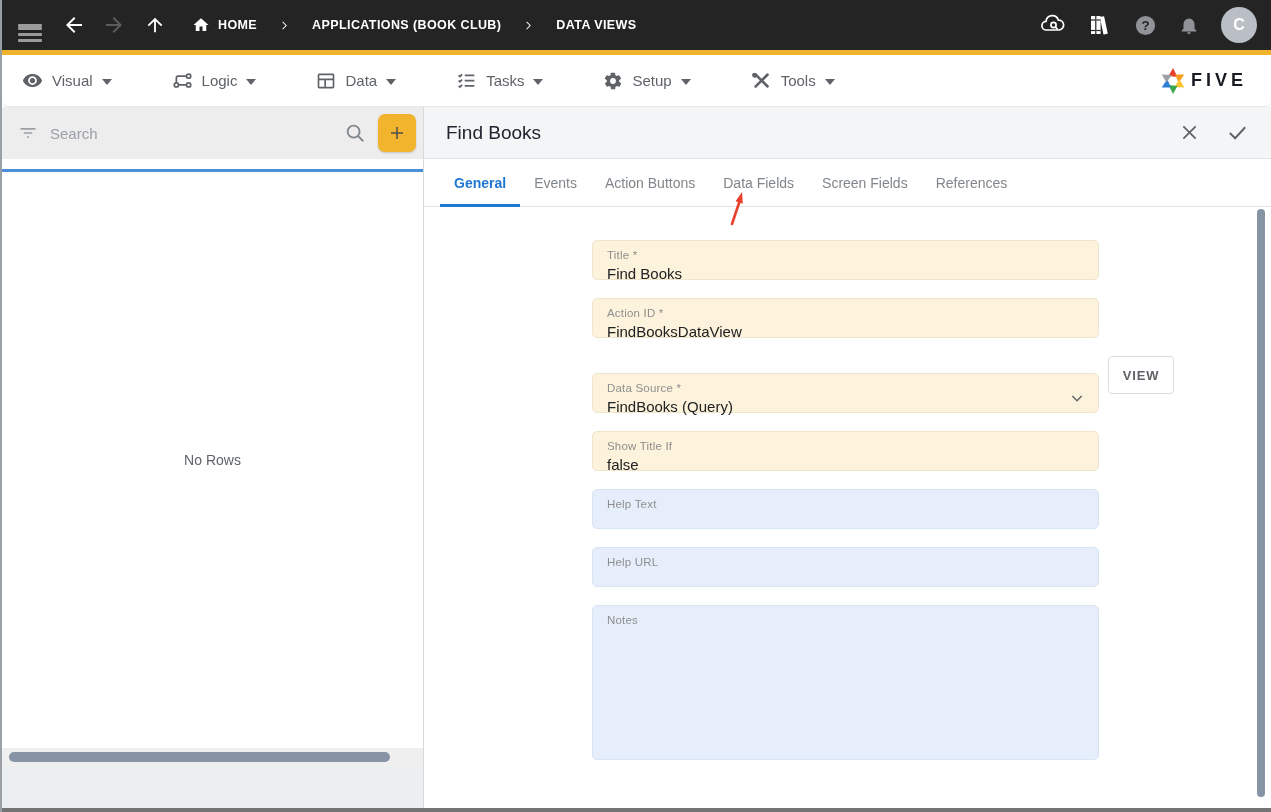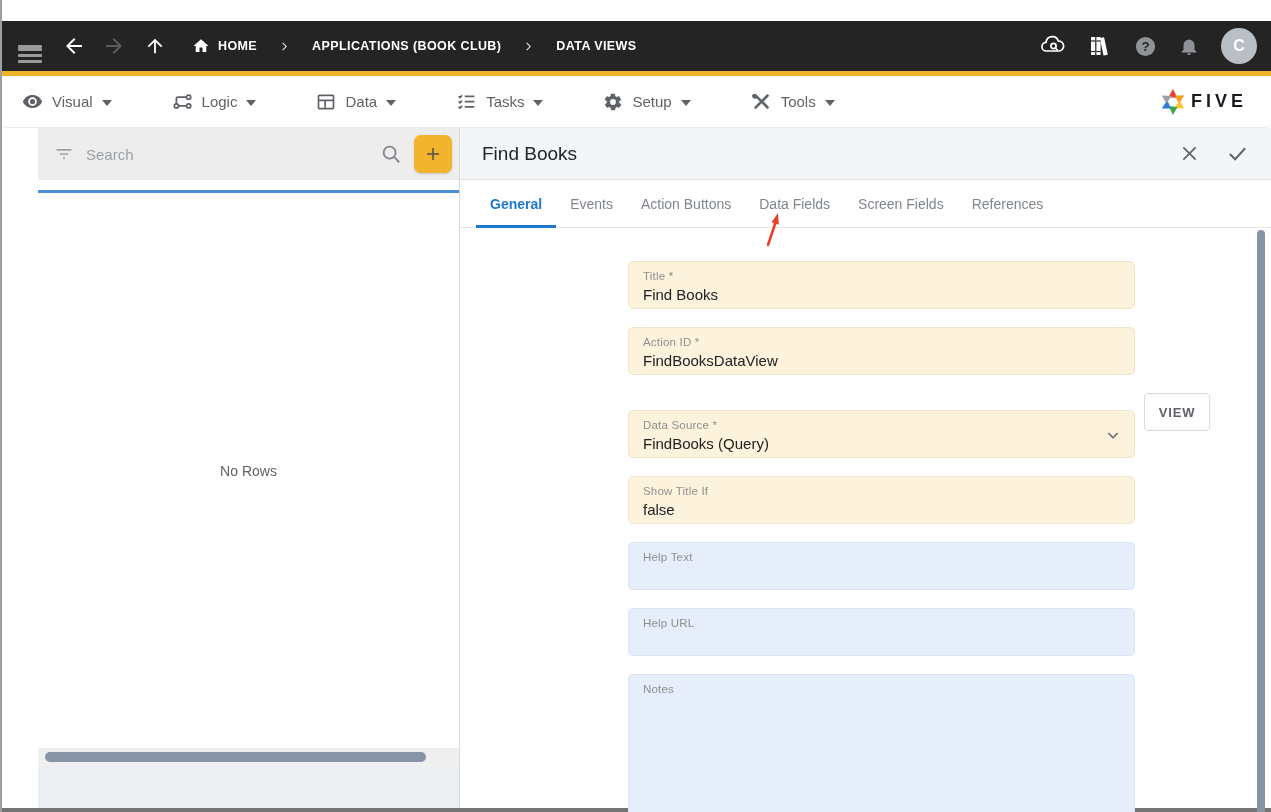--- a/index.html
+++ b/index.html
@@ -2,21 +2,21 @@
 <html><head>
 <meta charset="utf-8">
 <style>
   * { margin:0; padding:0; box-sizing:border-box; }
   html,body { width:1271px; height:812px; overflow:hidden; background:#fff;
               font-family:"Liberation Sans", sans-serif; }
   .app { width:1271px; height:812px; display:flex; flex-direction:column;
          border-left:2px solid #9aa0a6; }
 
   
-  .navbar { height:50px; background:#242424; display:flex; align-items:center; flex:none;margin-top:21px; }
+  .navbar { height:50px; background:#242424; display:flex; align-items:center; flex:none; }
   .nav-left { display:flex; align-items:center; }
   .nav-icon-btn { display:flex; align-items:center; justify-content:center; cursor:pointer; }
   .hamburger { margin-left:16px; width:24px; }
   .hamburger div { height:3px; background:#9a9a9a; margin:3px 0; border-radius:1px; }
   .crumb-label { color:#fff; font-size:12.5px; font-weight:bold; letter-spacing:.4px; white-space:nowrap; }
   .crumb-sep { margin:0 22px; display:flex; align-items:center; }
   .home-group { display:flex; align-items:center; gap:8px; margin-left:26px; cursor:pointer; }
   .nav-right { margin-left:auto; display:flex; align-items:center; gap:21px; margin-right:14px; }
   .avatar { width:36px; height:36px; border-radius:50%; background:#b9bfc5; color:#fff;
             display:flex; align-items:center; justify-content:center; font-size:16px; font-weight:bold; }
@@ -27,21 +27,21 @@
   .menubar { height:52px; background:#fff; border-bottom:1px solid #e8e8e8;
              display:flex; align-items:center; flex:none;border-radius:6px; }
   .menu-item { display:flex; align-items:center; gap:9px; color:#5f6368; font-size:15px;
                font-weight:500; margin-left:20px; margin-right:40px; cursor:pointer; }
   .caret { width:0; height:0; border-left:5px solid transparent; border-right:5px solid transparent;
            border-top:6px solid #5f6368; margin-top:2px; }
   .brand { margin-left:auto; margin-right:24px; display:flex; align-items:center; gap:3px; }
   .brand-word { font-size:18px; font-weight:bold; letter-spacing:4px; color:#181c22; }
 
   
-  .main { flex:1; display:flex; min-height:0;padding-left:36px; }
+  .main { flex:1; display:flex; min-height:0; }
   .bottom-bar { height:4px; background:#747474; flex:none; }
 
   
   .left-panel { width:422px; flex:none; border-right:1px solid #d7dadd; display:flex;
                 flex-direction:column; background:#fff; }
   .search-bar { height:52px; background:#ededee; display:flex; align-items:center;
                 padding:0 7px 0 16px; gap:12px; flex:none; }
   .search-input { flex:1; border:none; background:transparent; outline:none; font-size:15px;
                   color:#3c4043; font-family:"Liberation Sans",sans-serif; }
   .search-input::placeholder { color:#9aa0a6; }
@@ -72,21 +72,21 @@
   .tab-bar { height:48px; border-bottom:1px solid #e4e4e4; display:flex; align-items:stretch;
              padding-left:16px; flex:none; }
   .tab { padding:0 14px; display:flex; align-items:center; font-size:14px; font-weight:500;
          color:#80868b; position:relative; cursor:pointer; white-space:nowrap; }
   .tab.active { color:#1e78d2; font-weight:bold; }
   .tab.active::after { content:""; position:absolute; left:0; right:0; bottom:-1px;
                        height:3px; background:#1e78d2; }
   .red-arrow { position:absolute; left:300px; top:83px; z-index:5; pointer-events:none; }
 
   .content { flex:1; padding:33px 0 0 168px; min-height:0; }
-  .field { width:507px; height:48px; border-radius:5px; padding:8px 14px; margin-bottom:18px;
+  .field { width:507px; height:40px; border-radius:5px; padding:8px 14px; margin-bottom:18px;
            position:relative; cursor:text; }
   .field.cream { background:#fdf3dc; border:1px solid #efe5ca; }
   .field.blue  { background:#e5eefa; border:1px solid #d8e5f4; }
   .field-label { font-size:11.5px; color:#8f8f8f; letter-spacing:.2px; }
   .field-value { font-size:15px; color:#202124; margin-top:4px; }
   .ds-row { display:flex; align-items:flex-start; }
   .ds-row .field { margin-bottom:18px;margin-top:17px; }
   .chevron-wrap { position:absolute; right:13px; top:16px; }
   .view-button { margin-left:9px; width:66px; height:38px; background:#fff; border:1px solid #dadce0;
                  border-radius:4px; font-size:13px; font-weight:bold; color:#5f6368;

